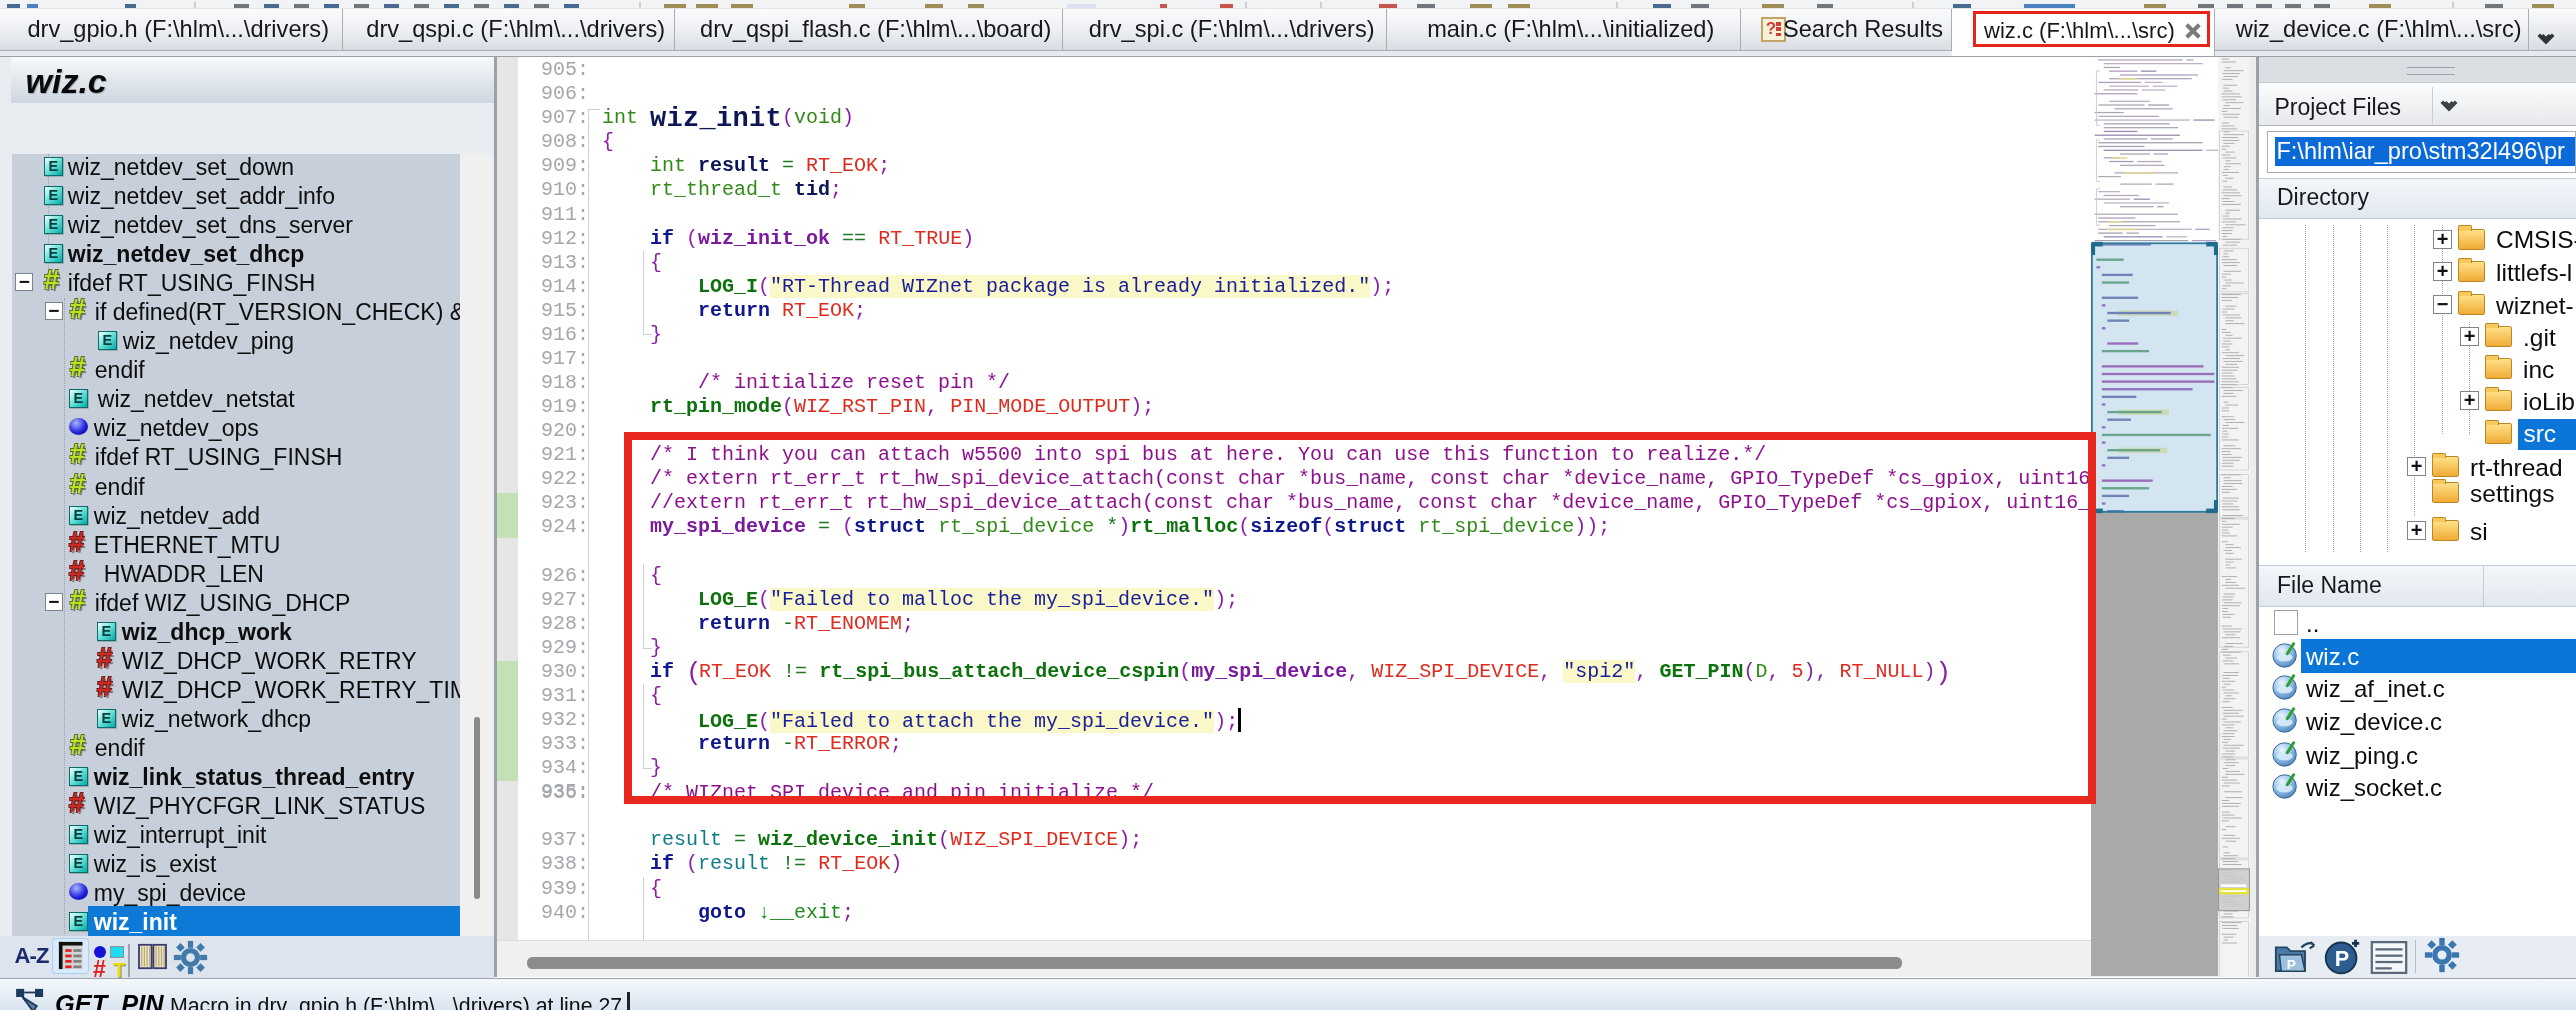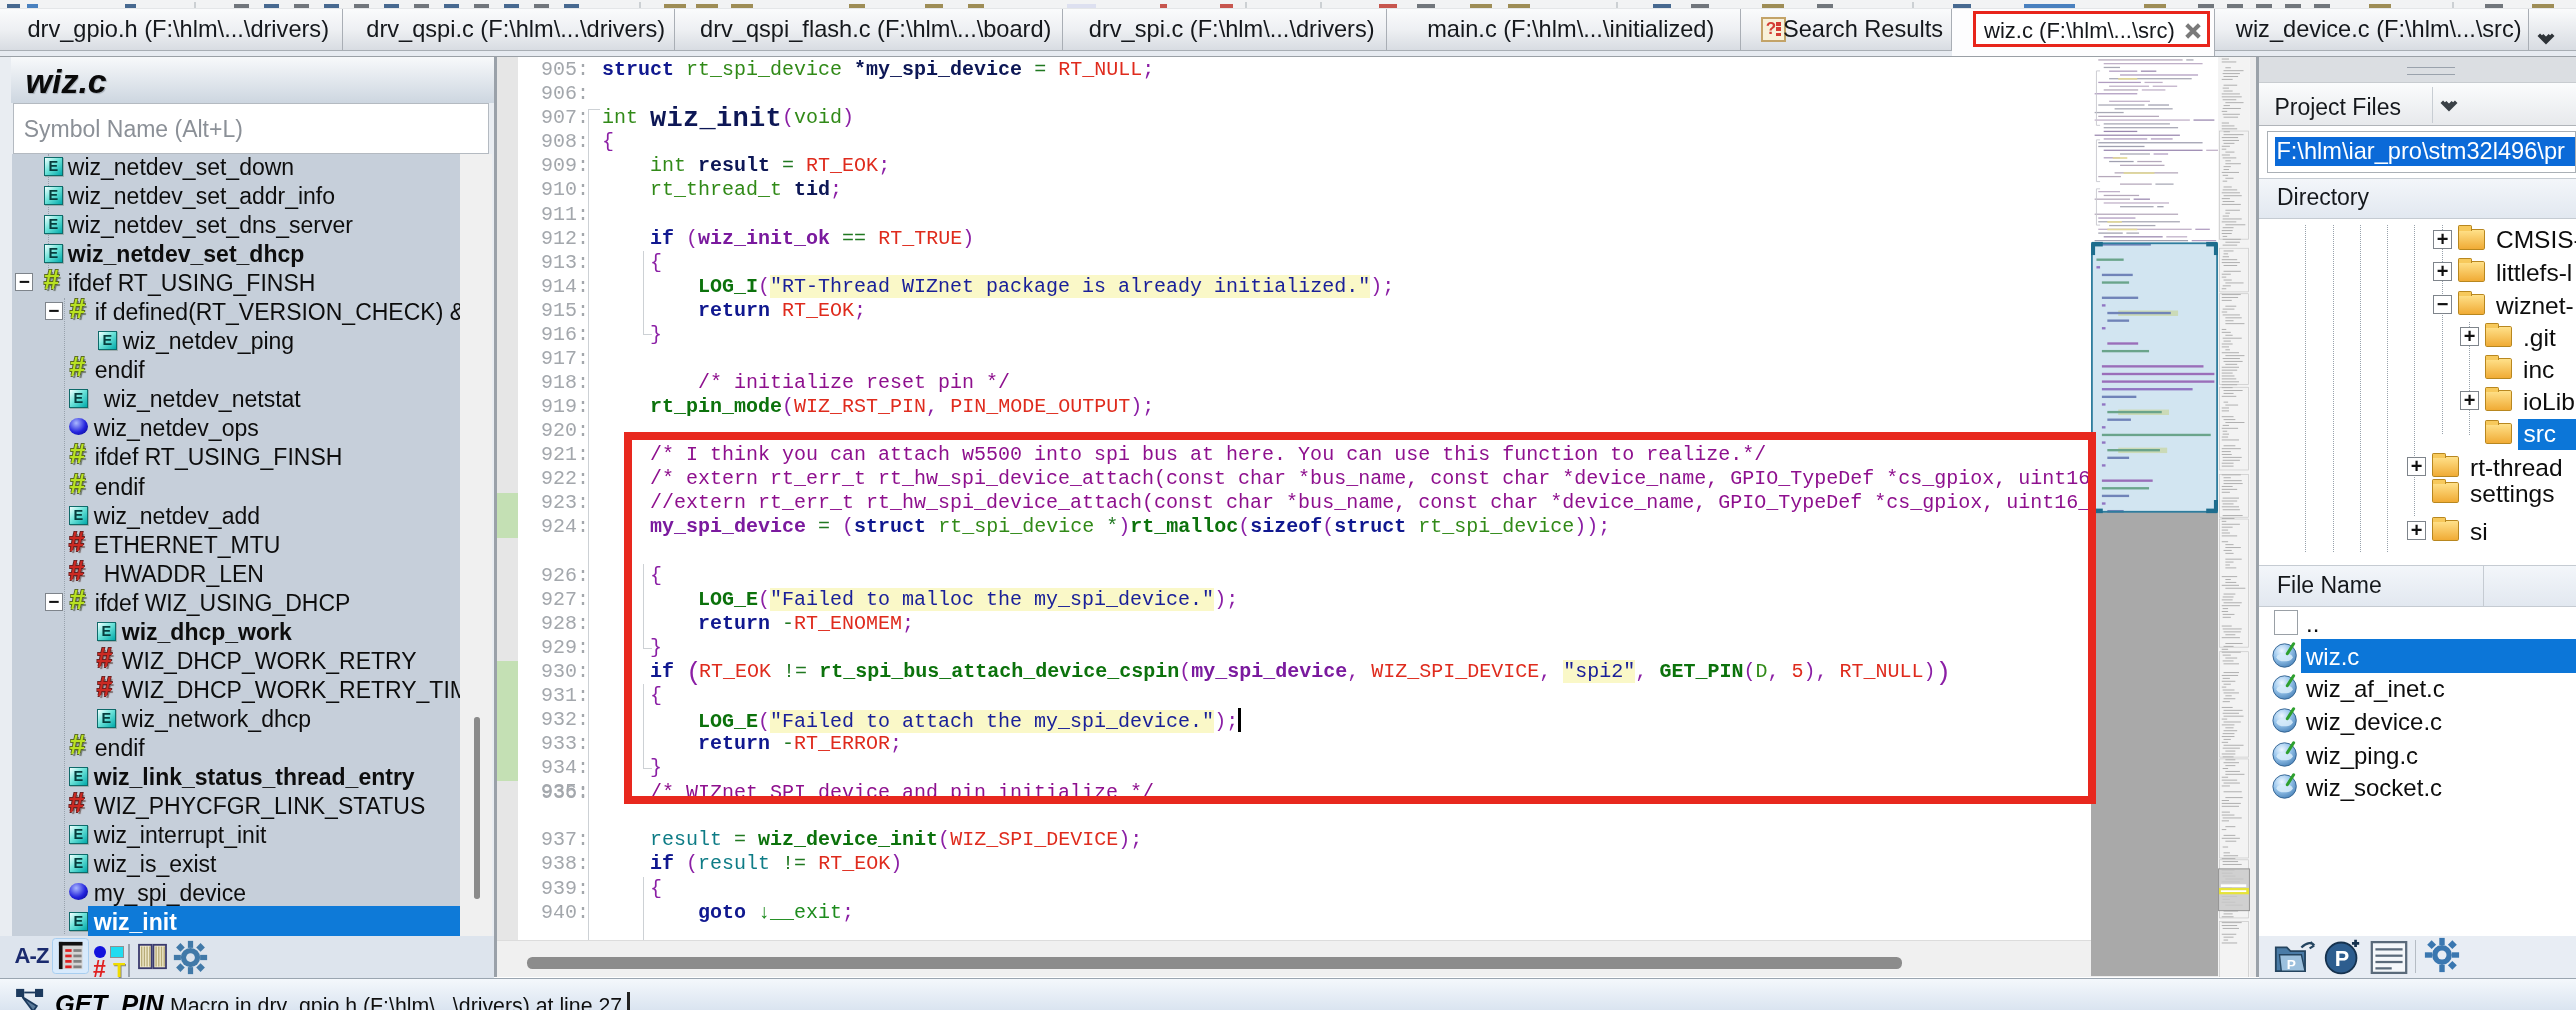--- a/index.html
+++ b/index.html
@@ -193,23 +193,20 @@
 <svg style="position:absolute;left:2537px;top:23.6px" width="18" height="12.7" viewBox="0 0 20 14">
         <path d="M2 2 L10 10 L18 2" fill="none" stroke="#2e3338" stroke-width="4"></path>
         <path d="M6 2 L10 6 L14 2" fill="none" stroke="#2e3338" stroke-width="3"></path>
       </svg>
   </div>
 
   <div id="lpanel">
     <div id="lphead">
         <span>wiz.c</span>
       </div>
-    <div id="lpsearch">
-        <span>Symbol Name (Alt+L)</span>
-      </div>
     <div id="lplist">
       <div class="dot-v" style="left:36px;top:0px;height:132px"></div>
       <div class="dot-v" style="left:52px;top:144px;height:636px"></div>
 <div class="srow" style="top:-1.8px">
           <span class="ic-e" style="left:32px">E</span>
           <span class="stxt" style="left:56px">wiz_netdev_set_down</span>
         </div>
 <div class="srow" style="top:27px">
           <span class="ic-e" style="left:32px">E</span>
           <span class="stxt" style="left:56px">wiz_netdev_set_addr_info</span>
@@ -235,21 +232,21 @@
 <div class="srow" style="top:172px">
           <span class="ic-e" style="left:86px">E</span>
           <span class="stxt" style="left:111px">wiz_netdev_ping</span>
         </div>
 <div class="srow" style="top:201px">
           <span class="ic-h" style="left:58px">#</span>
           <span class="stxt" style="left:83px">endif</span>
         </div>
 <div class="srow" style="top:230px">
           <span class="ic-e" style="left:57px">E</span>
-          <span class="stxt" style="left:92px">wiz_netdev_netstat</span>
+          <span class="stxt" style="left:86px">wiz_netdev_netstat</span>
         </div>
 <div class="srow" style="top:259px">
           <span class="ic-b" style="left:57px"></span>
           <span class="stxt" style="left:82px">wiz_netdev_ops</span>
         </div>
 <div class="srow" style="top:288px">
           <span class="ic-h" style="left:58px">#</span>
           <span class="stxt" style="left:83px">ifdef RT_USING_FINSH</span>
         </div>
 <div class="srow" style="top:318px">
@@ -333,21 +330,21 @@
   <div id="editor">
     <div class="guide" style="left:70px;top:57px;width:11.8px;height:0.9px"></div>
     <div class="guide" style="left:70px;top:57px;width:0.9px;height:831px"></div>
     <div class="guide" style="left:125px;top:199px;width:0.9px;height:84px"></div>
     <div class="guide" style="left:125px;top:282px;width:9px;height:0.9px"></div>
     <div class="guide" style="left:125px;top:512px;width:0.9px;height:84px"></div>
     <div class="guide" style="left:125px;top:596px;width:9px;height:0.9px"></div>
     <div class="guide" style="left:125px;top:632px;width:0.9px;height:84px"></div>
     <div class="guide" style="left:125px;top:716px;width:9px;height:0.9px"></div>
     <div class="guide" style="left:125px;top:825px;width:0.9px;height:64px"></div>
-<div class="cl" style="top:6.2px"><span class="lnum">905:</span><span class="ct"><span class="k">struct</span> <span class="t">rt_spi_device</span> <span class="d">*my_spi_device</span> <span class="o">=</span> <span class="m">RT_NULL</span><span class="p">;</span></span></div>
+<div class="cl" style="top:6.2px"><span class="lnum">905:</span></div>
 <div class="cl" style="top:30px"><span class="lnum">906:</span><span class="ct"></span></div>
 <div class="cl" style="top:54px"><span class="lnum">907:</span><span class="ct"><span class="t">int</span> <span class="g">wiz_init</span><span class="p">(</span><span class="t">void</span><span class="p">)</span></span></div>
 <div class="cl" style="top:78px"><span class="lnum">908:</span><span class="ct"><span class="p">{</span></span></div>
 <div class="cl" style="top:102px"><span class="lnum">909:</span><span class="ct">    <span class="t">int</span> <span class="d">result</span> <span class="o">=</span> <span class="m">RT_EOK</span><span class="p">;</span></span></div>
 <div class="cl" style="top:126px"><span class="lnum">910:</span><span class="ct">    <span class="t">rt_thread_t</span> <span class="d">tid</span><span class="p">;</span></span></div>
 <div class="cl" style="top:151px"><span class="lnum">911:</span><span class="ct"></span></div>
 <div class="cl" style="top:175px"><span class="lnum">912:</span><span class="ct">    <span class="k">if</span> <span class="p">(</span><span class="v">wiz_init_ok</span> <span class="o">==</span> <span class="m">RT_TRUE</span><span class="p">)</span></span></div>
 <div class="cl" style="top:199px"><span class="lnum">913:</span><span class="ct">    <span class="p">{</span></span></div>
 <div class="cl" style="top:223px"><span class="lnum">914:</span><span class="ct">        <span class="f">LOG_I</span><span class="p">(</span><span class="s">"RT-Thread WIZnet package is already initialized."</span><span class="p">);</span></span></div>
 <div class="cl" style="top:247px"><span class="lnum">915:</span><span class="ct">        <span class="k">return</span> <span class="m">RT_EOK</span><span class="p">;</span></span></div>

